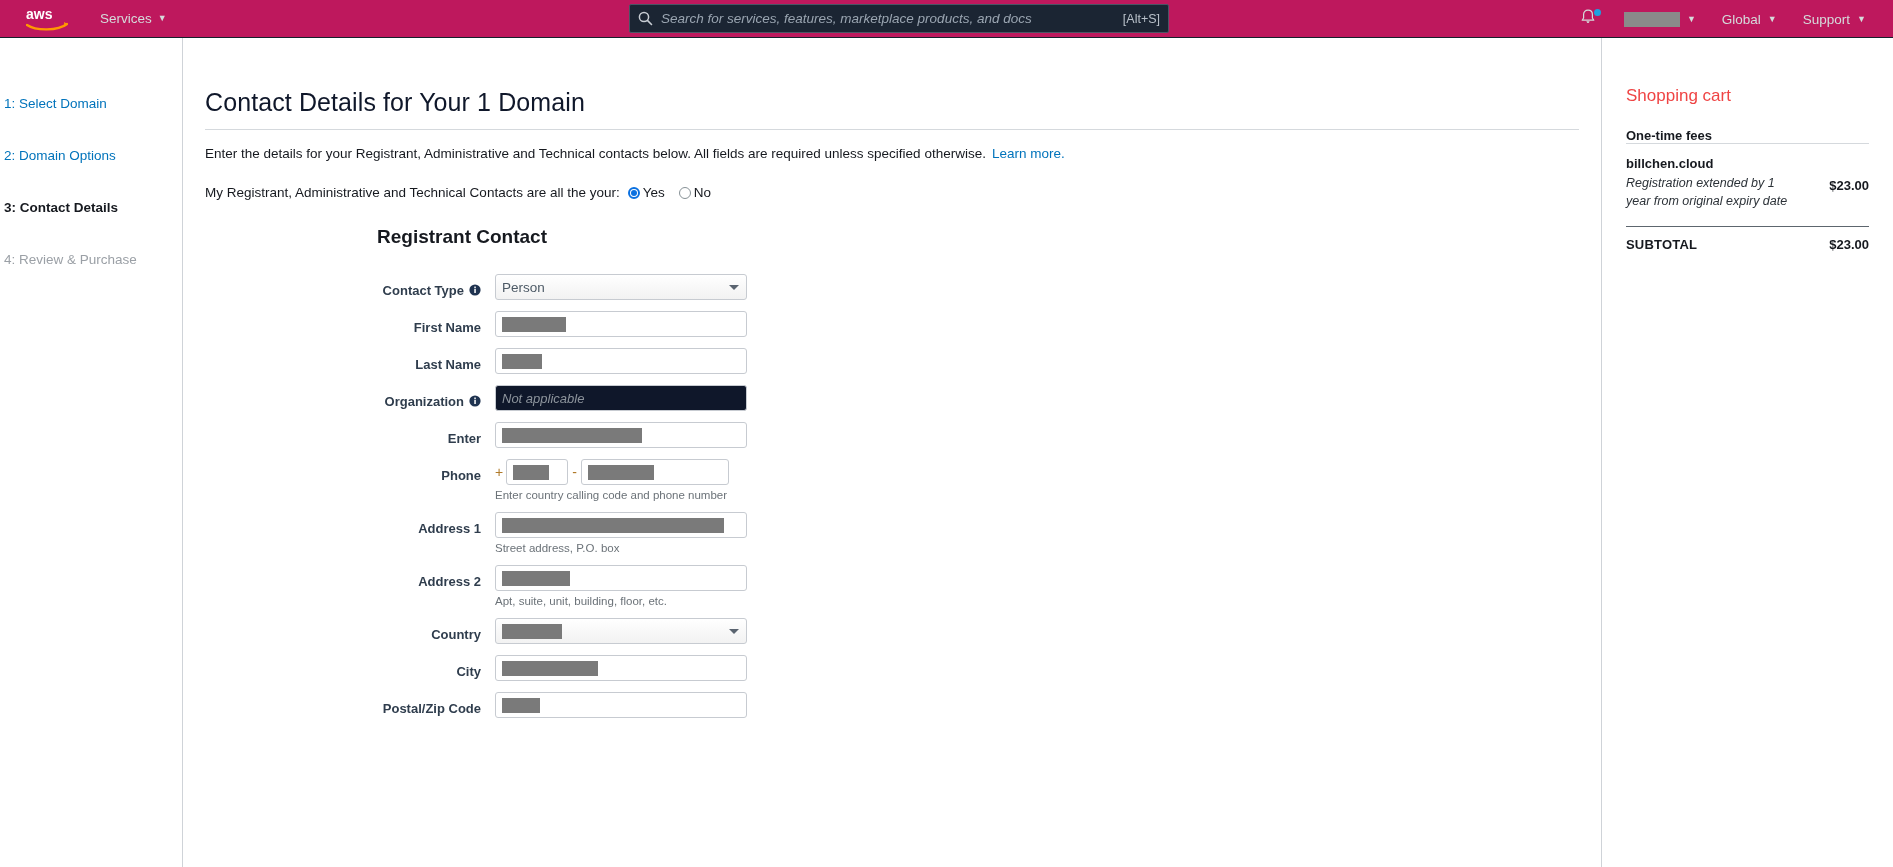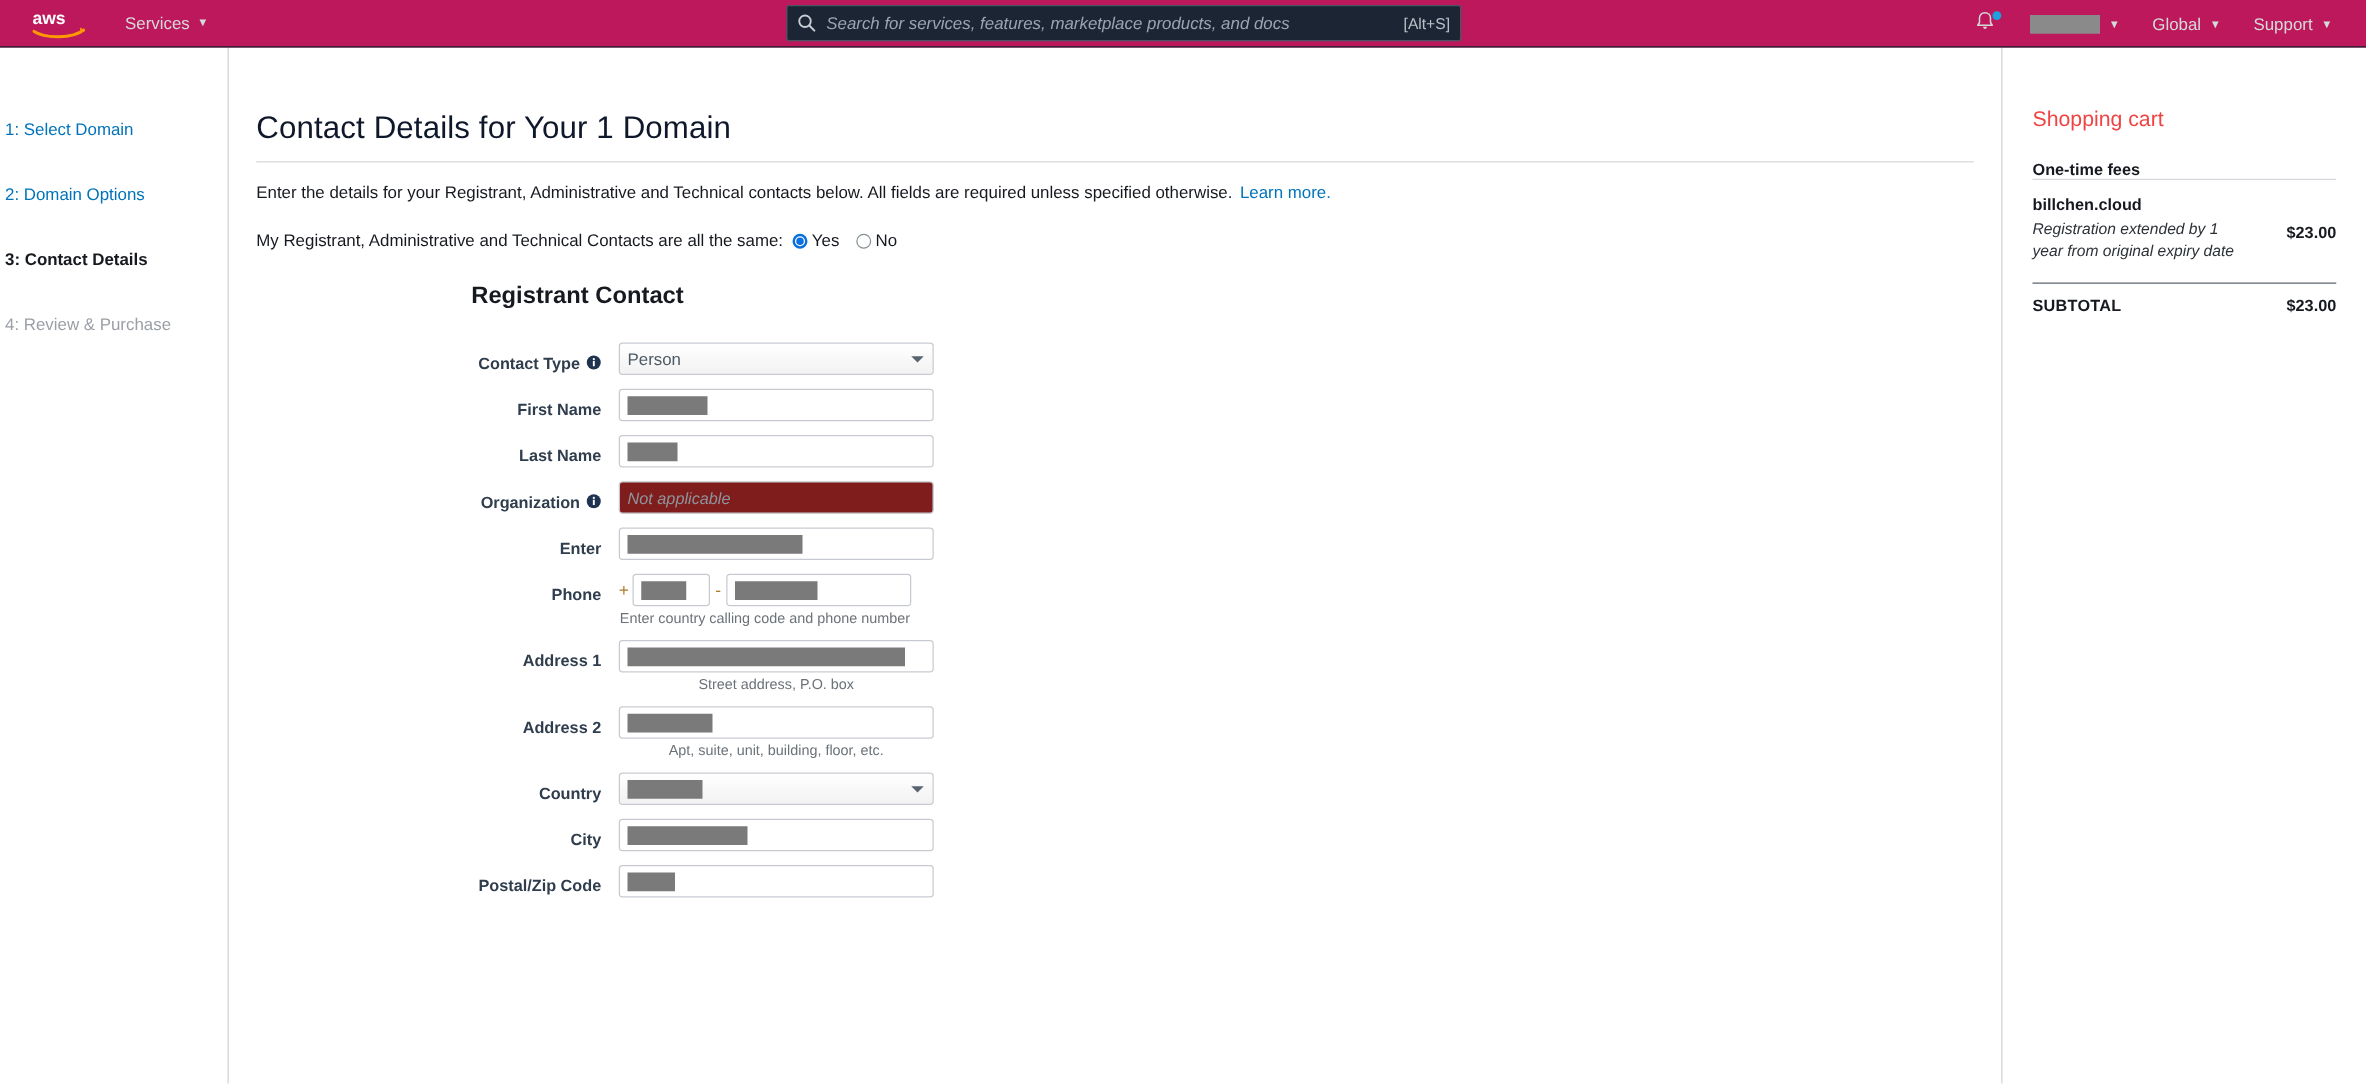--- a/index.html
+++ b/index.html
@@ -116,29 +116,29 @@
   .form-label {
     width: 290px; flex: 0 0 290px; text-align: right;
     font-size: 13px; font-weight: bold; color: #2f3d4d;
     padding-right: 14px; padding-top: 6px;
     display: flex; align-items: center; justify-content: flex-end; gap: 5px;
     height: 26px;
   }
   .info-icon {
     width: 12px; height: 12px; flex: 0 0 12px; display: inline-block;
   }
-  .field-col { display: flex; flex-direction: column; text-align: center; }
+  .field-col { display: flex; flex-direction: column; }
 
   .input {
     width: 252px; height: 26px;
     border: 1px solid #c7cbd1; border-radius: 3px;
     background: #fff; display: flex; align-items: center;
     padding: 0 6px;
   }
-  .input.disabled { background: #7f1d1d; }
+  .input.disabled { background: #0f172a; }
   .input .ph { font-style: italic; color: #8d949c; font-size: 13px; }
 
   .redact { background: #7a7a7a; height: 15px; display: block; }
 
   .select {
     width: 252px; height: 26px;
     border: 1px solid #c7cbd1; border-radius: 3px;
     background: linear-gradient(to bottom, #ffffff 0%, #f2f2f2 100%);
     display: flex; align-items: center; padding: 0 6px;
     position: relative;
@@ -246,21 +246,21 @@
   <div class="content">
 
     <h1 class="page-title">Contact Details for Your 1 Domain</h1>
     <hr class="title-rule">
 
     <div class="intro">
       <span>Enter the details for your Registrant, Administrative and Technical contacts below. All fields are required unless specified otherwise.</span><a href="#">Learn more.</a>
     </div>
 
     <div class="same-row">
-      <span>My Registrant, Administrative and Technical Contacts are all the same:</span>
+      <span>My Registrant, Administrative and Technical Contacts are all the your:</span>
       <span class="radio-group">
         <span class="radio-opt">
           <span class="radio checked"></span>
           <span>Yes</span>
         </span>
         <span class="radio-opt">
           <span class="radio"></span>
           <span>No</span>
         </span>
       </span>

